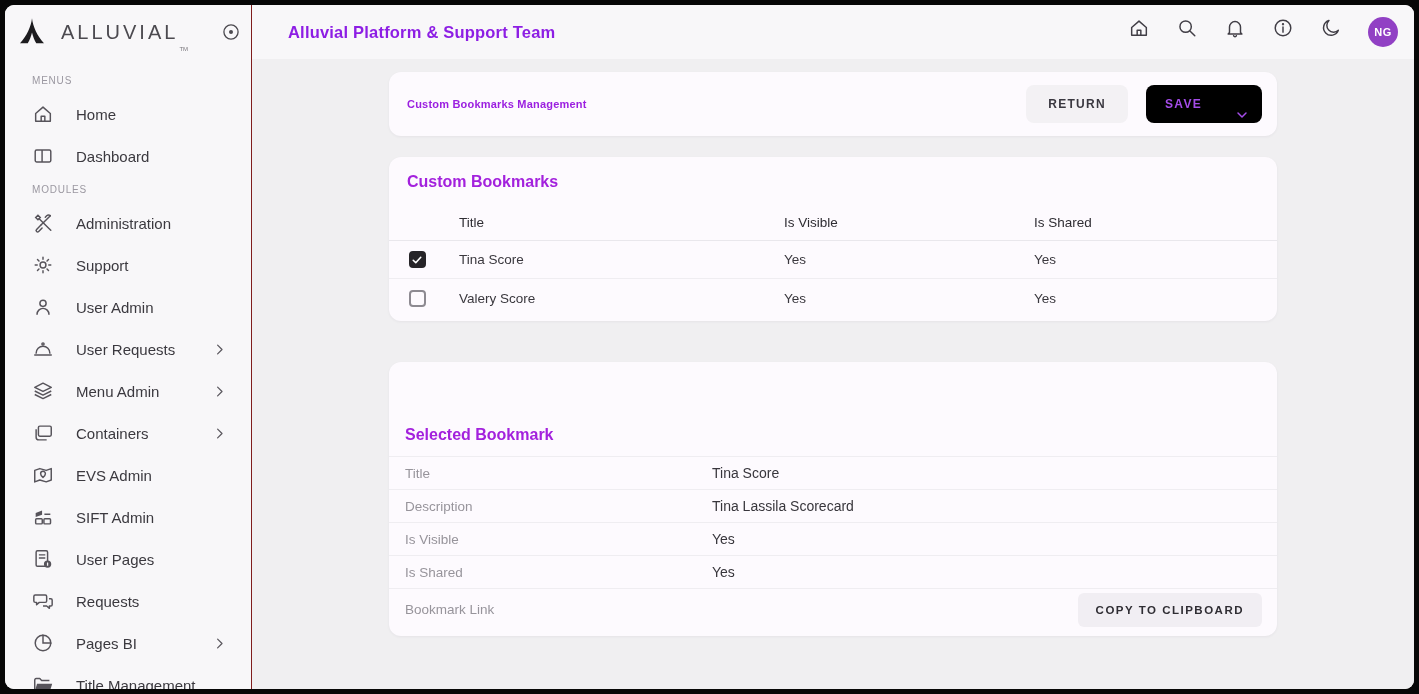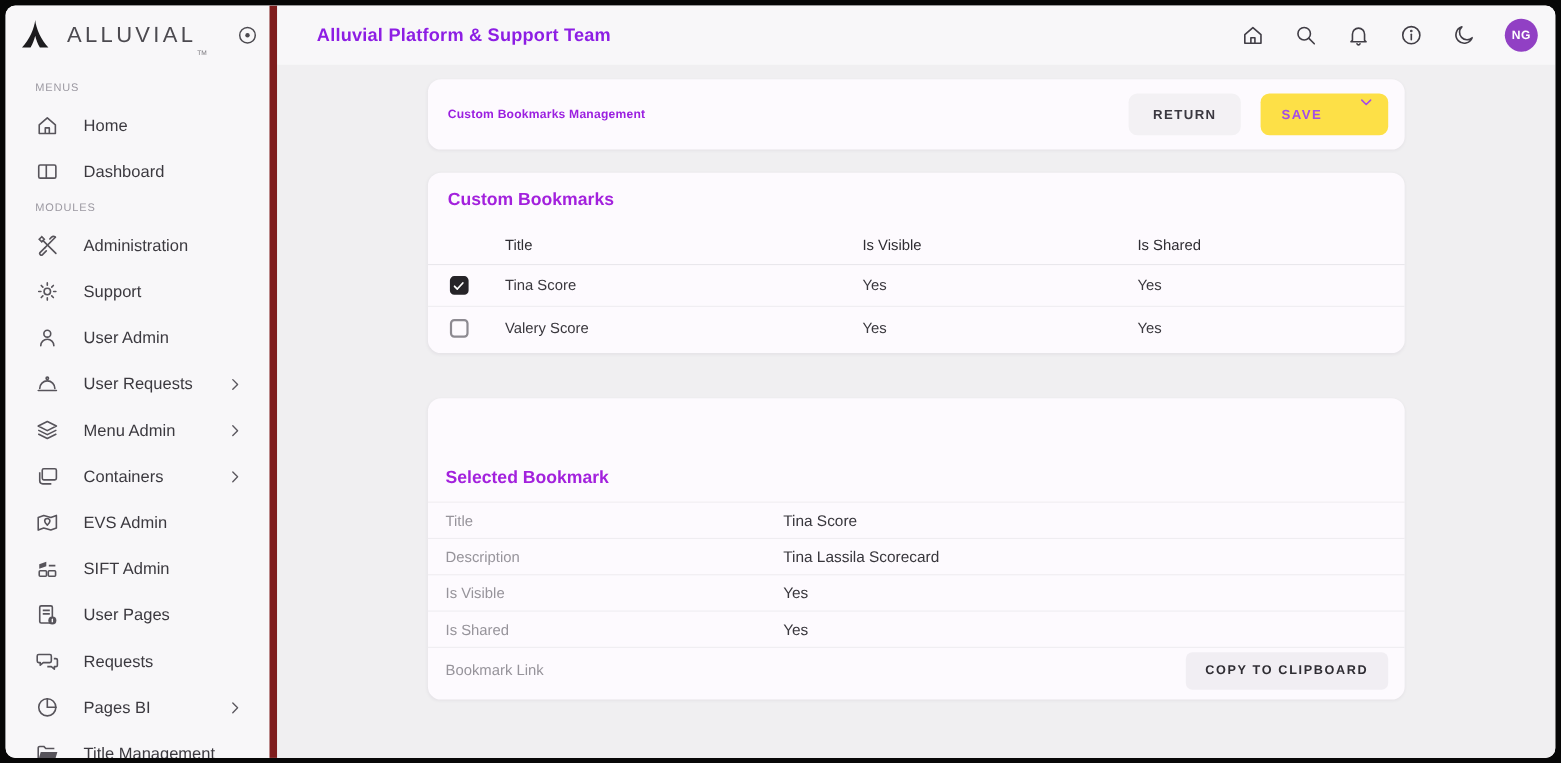--- a/index.html
+++ b/index.html
@@ -3,59 +3,59 @@
 <meta charset="utf-8">
 <style>
   * { margin:0; padding:0; box-sizing:border-box; }
   html,body { width:1419px; height:694px; overflow:hidden;
     font-family:"Liberation Sans", sans-serif; background:#070707; }
   .frame { position:absolute; inset:0; background:#070707; border-radius:12px; }
   .app { position:absolute; inset:5px; border-radius:9px; overflow:hidden;
     background:#f0eff1; display:flex; }
 
   
-  .sidebar { width:247px; background:#f8f7f9; border-right:7px solid #7f1d1d;
+  .sidebar { width:247px; background:#f8f7f9; border-right:1px solid #7f1d1d;
     display:flex; flex-direction:column; flex-shrink:0; }
   .brand-row { height:54px; display:flex; align-items:center; padding:0 10px 0 12px; flex-shrink:0; }
   .brand-logo { width:30px; height:30px; color:#1d1c1f; }
   .brand-text { margin-left:14px; font-size:20px; letter-spacing:3px; color:#4c4a50; font-weight:400; }
   .brand-tm { font-size:6px; color:#7a787e; align-self:flex-end; margin:0 0 7px 1px; }
   .sidebar-toggle { margin-left:auto; width:20px; height:20px; color:#4c4a50; cursor:pointer; }
   .nav { flex:1; padding-top:16px; overflow:hidden; }
   .nav-label { font-size:10px; letter-spacing:.8px; color:#9b98a1; margin:0 0 7px 27px; font-weight:500; }
   .nav-label.second { margin-top:7px; }
   .nav-item { height:42px; display:flex; align-items:center; padding-left:27px; cursor:pointer;text-align:center; }
   .nav-icon { width:22px; height:22px; color:#57545b; flex-shrink:0; }
   .nav-item span.lbl { margin-left:22px; font-size:15px; color:#3b393f; }
   .nav-chevron { margin-left:auto; margin-right:24px; width:15px; height:15px; color:#5b585f; }
 
   
   .right-col { flex:1; display:flex; flex-direction:column; min-width:0; }
   .topbar { height:54px; background:#f8f7f9; display:flex; align-items:center;
     padding:0 16px 0 36px; flex-shrink:0; }
   .page-title { font-size:16.5px; font-weight:bold; color:#8d1ee4; letter-spacing:.2px; }
-  .topbar-actions { margin-left:auto; display:flex; align-items:center; gap:26px; }
+  .topbar-actions { margin-left:auto; display:flex; gap:26px; }
   .tb-icon { width:22px; height:22px; color:#413e46; cursor:pointer; }
   .avatar { width:30px; height:30px; border-radius:50%; background:#9140c4; color:#fff;
     font-size:11px; font-weight:bold; display:flex; align-items:center; justify-content:center;
     letter-spacing:.5px; cursor:pointer; }
 
   .main { flex:1; background:#f0eff1; overflow:hidden; }
   .content { width:888px; margin:13px auto 0; }
 
   .card { background:#fdfafe; border-radius:12px; box-shadow:0 1px 3px rgba(40,20,60,.05); }
 
   
   .card-pagehead { height:64px; display:flex; align-items:center; padding:0 15px 0 18px; }
   .card-pagehead h1 { font-size:11px; font-weight:bold; color:#9b1fe0; letter-spacing:.2px; }
   .head-buttons { margin-left:auto; display:flex; align-items:center; gap:18px; }
   .btn { border:none; height:38px; border-radius:8px; font-family:inherit;
     font-size:12px; font-weight:bold; letter-spacing:1.3px; cursor:pointer; }
   .btn-return { background:#f3f1f4; color:#3a3840; padding:0 22px; }
-  .save-group { display:flex; align-items:flex-start; background:#fde047; border-radius:8px; height:38px; }
+  .save-group { display:flex; align-items:flex-end; background:#000000; border-radius:8px; height:38px; }
   .btn-save { background:transparent; color:#a44ce8; padding:0 19px; height:100%; }
   .save-divider { width:1px; background:#ddd0ea; margin:6px 0; }
   .save-caret { width:40px; display:flex; align-items:center; justify-content:center;
     color:#a44ce8; cursor:pointer; background:transparent; border:none; }
   .save-caret svg { width:16px; height:16px; }
 
   
   .card-table { margin-top:21px; padding-top:16px; padding-bottom:4px; }
   .card-table h2, .card-fields h2 { font-size:16px; font-weight:bold; color:#a321dd; margin:0 0 14px 18px; }
   .tbl-header, .tbl-row { display:grid; grid-template-columns:56px 325px 250px 1fr; align-items:center; }

